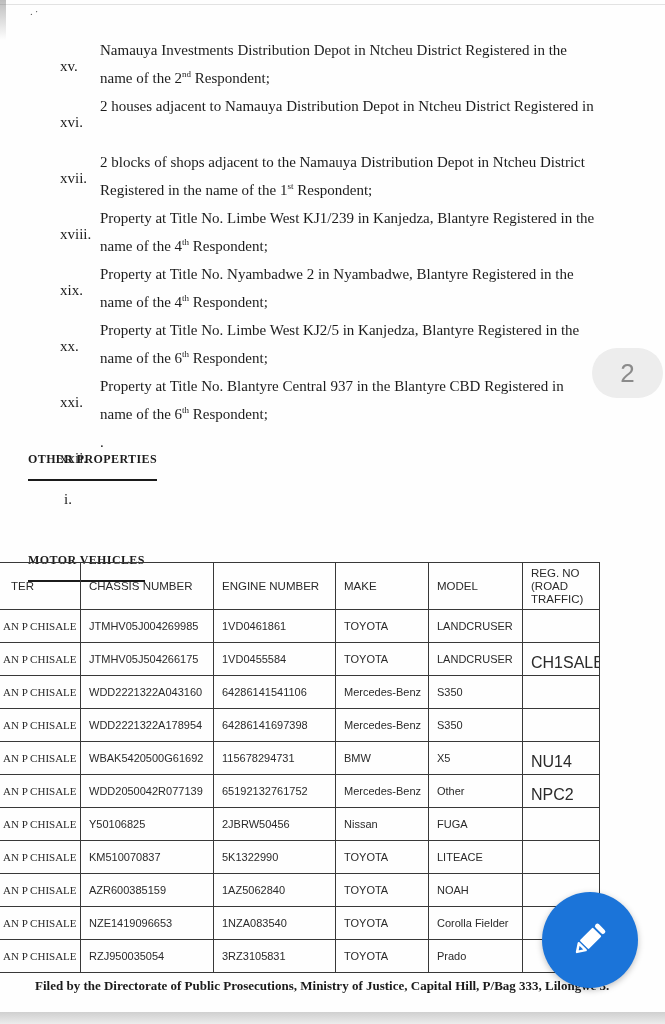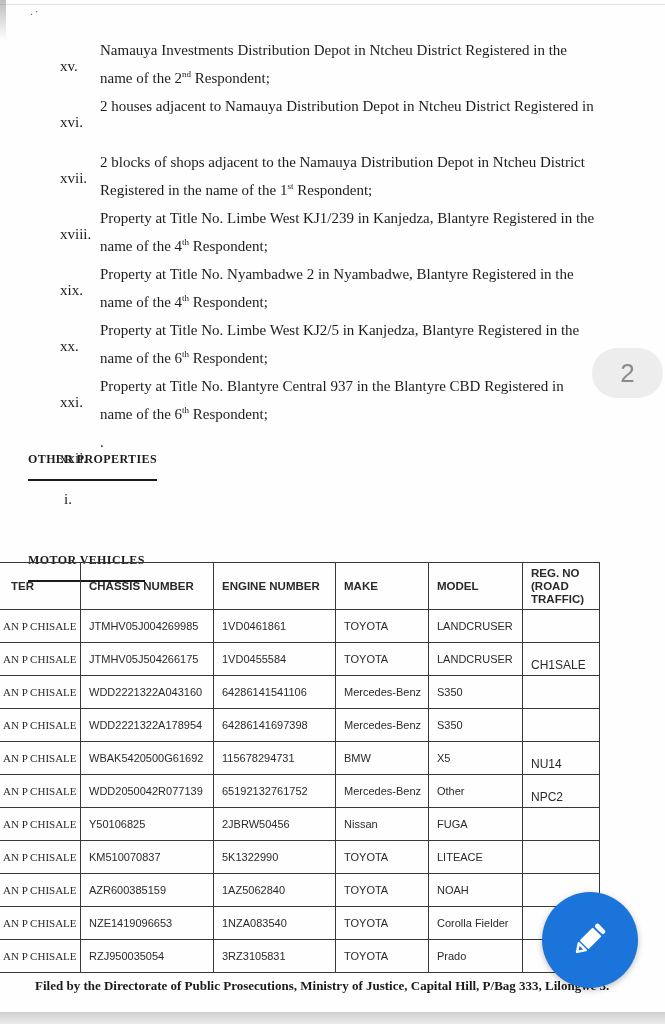--- a/index.html
+++ b/index.html
@@ -28,26 +28,26 @@
 
   .oitem{position:absolute;top:491px;left:0;width:665px;font-size:15px;}
   .oinum{position:absolute;left:64px;}
   .oitext{margin-left:100px;}
 
   
   .vtable-wrap{position:absolute;left:-2px;top:562px;}
   table{border-collapse:collapse;table-layout:fixed;width:601px;
         font-family:"Liberation Sans",sans-serif;color:#2a2a2a;}
   th,td{border:1.6px solid #383838;overflow:hidden;}
-  th{font-size:11.5px;font-weight:bold;text-align:left;padding:2px 4px 2px 8px;height:42px;
+  th{font-size:11.5px;font-weight:normal;text-align:left;padding:2px 4px 2px 8px;height:42px;
      vertical-align:middle;line-height:13px;white-space:normal;}
   th:first-child{padding-left:12px;}
   td{font-size:11px;padding:2px 4px 2px 8px;height:27px;vertical-align:middle;white-space:nowrap;}
   td:first-child{padding-left:4px;font-family:Liberation Serif, serif;}
-  td:last-child{vertical-align:bottom;font-size:12px;padding-bottom:3px;}
+  td:last-child{vertical-align:bottom;font-size:16px;padding-bottom:3px;}
 
   
   .badge{position:absolute;right:2px;top:348px;width:71px;height:50px;background:#ededed;
          border-radius:26px;display:flex;align-items:center;justify-content:center;
          font-family:"Liberation Sans",sans-serif;font-size:26px;color:#8b8b8b;z-index:5;}
 
   
   .fab{position:absolute;left:542px;top:892px;width:96px;height:96px;border-radius:50%;
        background:#1b74d9;z-index:6;display:flex;align-items:center;justify-content:center;
        box-shadow:0 2px 6px rgba(0,0,0,.25);cursor:pointer;border:none;}

